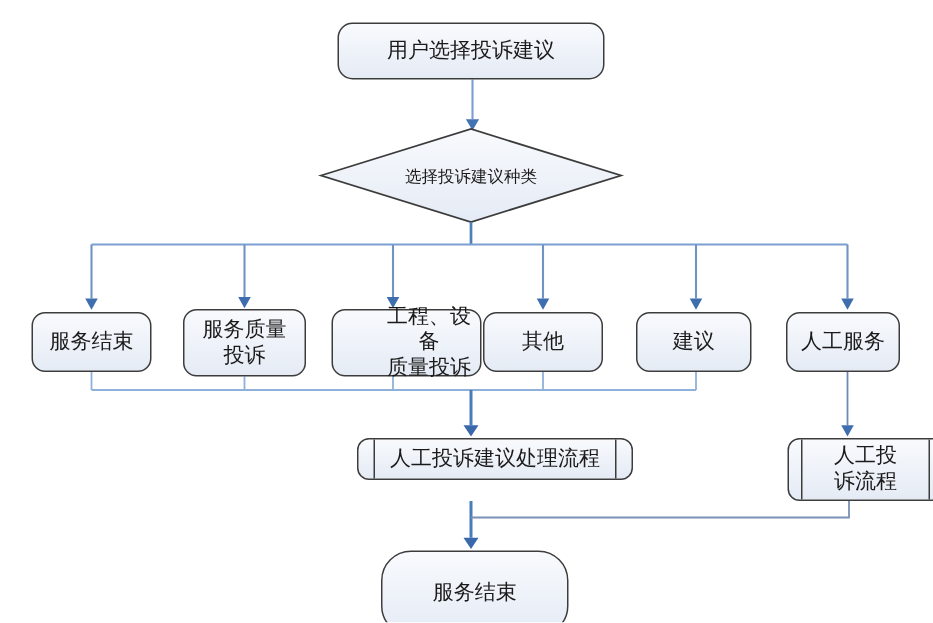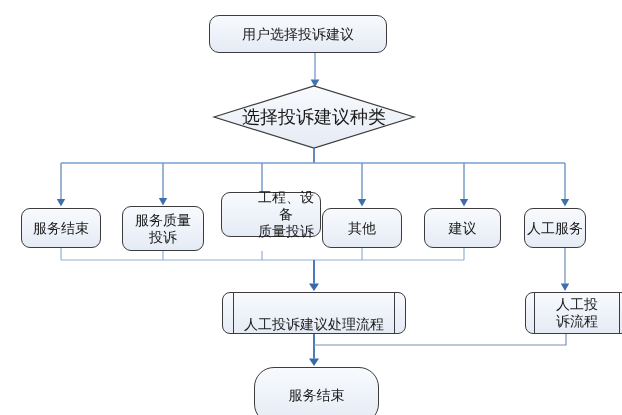--- a/index.html
+++ b/index.html
@@ -42,21 +42,21 @@
   }
   .pp-bar.left { left: 10px; }
   .pp-bar.right { right: 10px; }
   .decision-label {
     position: absolute;
     left: 214px; top: 86px;
     width: 200px; height: 62px;
     display: flex;
     align-items: center;
     justify-content: center;
-    font-size: 18px;
+    font-size: 11px;
     color: #1a1a1a;
   }
 </style>
 </head>
 <body>
 
 <div class="canvas">
 
   <svg class="connector-layer" viewBox="0 0 622 415" xmlns="http://www.w3.org/2000/svg">
     <defs>
@@ -123,50 +123,50 @@
     </g>
 
     <g>
       <line x1="314" y1="334" x2="314" y2="358.5" stroke="#4a7cba" stroke-width="2"></line>
       <path d="M314,366 L309,358.5 L319,358.5 Z" fill="#3a69ab"></path>
     </g>
 
     <polyline points="566,334 566,345 314,345" fill="none" stroke="#7a90b5" stroke-width="1.2"></polyline>
   </svg>
 
-  <div class="node terminator" style="left:209px; top:15px; width:178px; height:38px;">
+  <div class="node terminator" style="left:225px; top:15px; width:178px; height:38px;">
     <span class="label">用户选择投诉建议</span>
   </div>
 
   <div class="decision-label">
     <span class="label">选择投诉建议种类</span>
   </div>
 
   <div class="node process" style="left:21px; top:208px; width:80px; height:40px;">
     <span class="label">服务结束</span>
   </div>
   <div class="node process" style="left:122px; top:206px; width:82px; height:45px;">
     <span class="label">服务质量
 投诉</span>
   </div>
-  <div class="node process" style="left:221px; top:192px; width:100px; height:45px;padding-left:30px;">
+  <div class="node process" style="left:221px; top:206px; width:100px; height:45px;padding-left:30px;">
     <span class="label">工程、设备
 质量投诉</span>
   </div>
   <div class="node process" style="left:322px; top:208px; width:80px; height:40px;">
     <span class="label">其他</span>
   </div>
   <div class="node process" style="left:424px; top:208px; width:77px; height:40px;">
     <span class="label">建议</span>
   </div>
-  <div class="node process" style="left:524px; top:208px; width:62px; height:40px;">
+  <div class="node process" style="left:524px; top:208px; width:76px; height:40px;">
     <span class="label">人工服务</span>
   </div>
 
-  <div class="node predefined" style="left:222px; top:292px; width:184px; height:42px;align-items:flex-end;">
+  <div class="node predefined" style="left:238px; top:292px; width:184px; height:28px;">
     <span class="pp-bar left"></span>
     <span class="pp-bar right"></span>
     <span class="label">人工投诉建议处理流程</span>
   </div>
 
   <div class="node predefined" style="left:525px; top:292px; width:104px; height:42px;">
     <span class="pp-bar left" style="left:8px;"></span>
     <span class="pp-bar right" style="right:8px;"></span>
     <span class="label">人工投
 诉流程</span>

